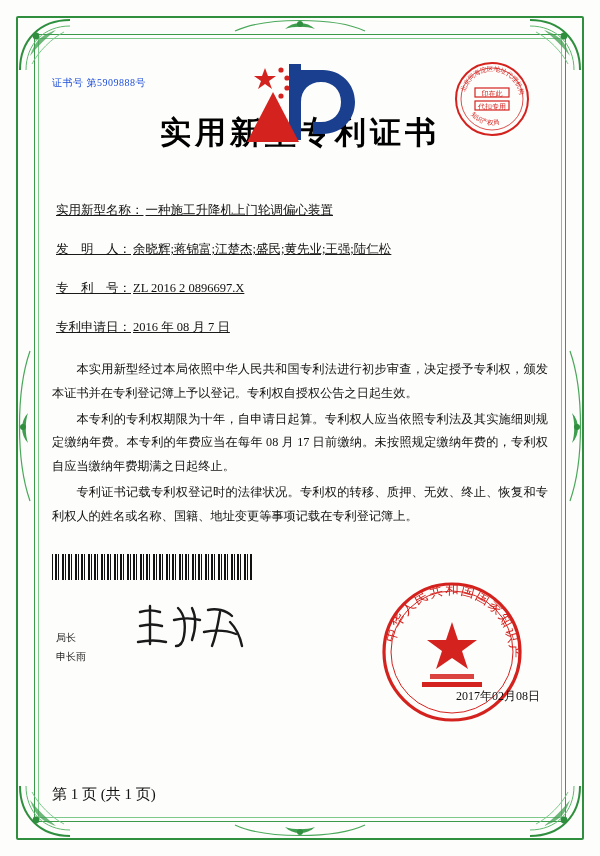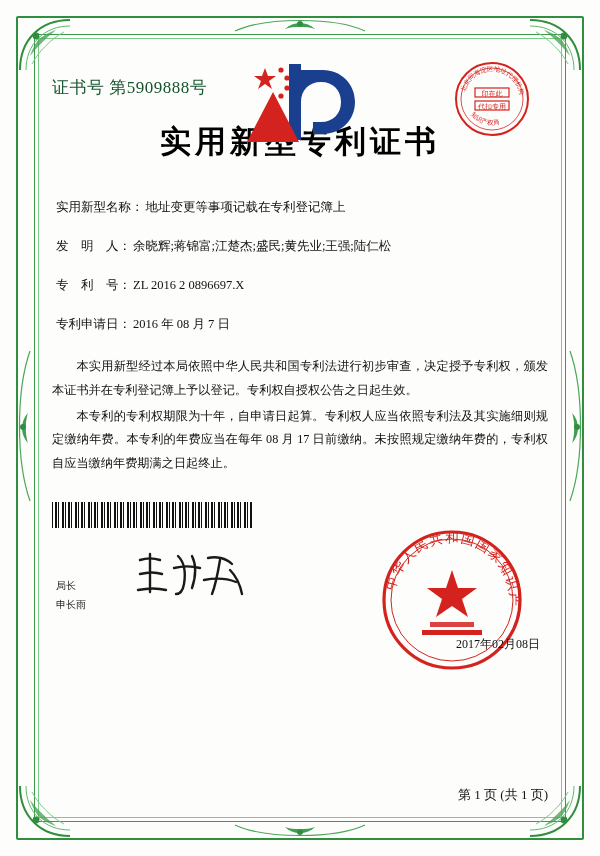--- a/index.html
+++ b/index.html
@@ -66,23 +66,23 @@
   
   .content {
     position: absolute;
     left: 52px;
     right: 52px;
     top: 50px;
     bottom: 50px;
   }
 
   .cert-no {
-    font-size: 17px;
+    font-size: 10px;
     letter-spacing: 0.5px;
-    color: #14532d;
+    color: #1d4ed8;
     margin-top: 26px;
   }
 
   .logo-wrap {
     position: absolute;
     left: 50%;
     top: 6px;
     transform: translateX(-50%);
     width: 130px;
     height: 92px;
@@ -100,22 +100,23 @@
     text-align: center;
     font-size: 31px;
     font-weight: bold;
     letter-spacing: 4px;
     margin-top: 22px;
     color: #000;
     font-family: "Liberation Serif", "DejaVu Serif", serif;
   }
 
   .fields {
-    margin-top: 36px;
+    margin-top: 48px;
     padding-left: 4px;
+    text-decoration: underline;
   }
   .field-row {
     display: flex;
     align-items: baseline;
     font-size: 12.5px;
     margin-bottom: 22px;
     color: #111;
   }
   .field-label {
     white-space: pre;
@@ -182,22 +183,22 @@
     top: 92px;
     font-size: 12px;
     color: #111;
   }
 
   .page-footer {
     position: absolute;
     bottom: 2px;
     left: 0;
     right: 0;
-    text-align: right;
-    font-size: 13px;
+    text-align: left;
+    font-size: 15px;
     color: #111;
   }
 </style>
 </head>
 <body>
 
 <div class="certificate">
 
   <div class="border-outer"></div>
   <div class="border-inner"></div>
@@ -302,39 +303,40 @@
       </svg>
     </div>
 
     <div class="cert-no">证书号 第5909888号</div>
 
     <div class="main-title">实用新型专利证书</div>
 
     <div class="fields">
       <div class="field-row">
         <span class="field-label">实用新型名称：</span>
-        <span class="field-value">地址变更等事项记载在专利登记簿上</span>
+        <span class="field-value">一种施工升降机上门轮调偏心装置</span>
       </div>
       <div class="field-row">
         <span class="field-label">发　明　人：</span>
         <span class="field-value">余晓辉;蒋锦富;江楚杰;盛民;黄先业;王强;陆仁松</span>
       </div>
       <div class="field-row">
         <span class="field-label">专　利　号：</span>
         <span class="field-value">ZL 2016 2 0896697.X</span>
       </div>
       <div class="field-row">
         <span class="field-label">专利申请日：</span>
         <span class="field-value">2016 年 08 月 7 日</span>
       </div>
     </div>
 
     <div class="body-text">
       <p>本实用新型经过本局依照中华人民共和国专利法进行初步审查，决定授予专利权，颁发本证书并在专利登记簿上予以登记。专利权自授权公告之日起生效。</p>
       <p>本专利的专利权期限为十年，自申请日起算。专利权人应当依照专利法及其实施细则规定缴纳年费。本专利的年费应当在每年 08 月 17 日前缴纳。未按照规定缴纳年费的，专利权自应当缴纳年费期满之日起终止。</p>
+      <p>专利证书记载专利权登记时的法律状况。专利权的转移、质押、无效、终止、恢复和专利权人的姓名或名称、国籍、地址变更等事项记载在专利登记簿上。</p>
     </div>
 
     <div class="barcode"></div>
 
     <div class="footer-area">
       <div class="director-block">
         <div>局长</div>
         <div>申长雨</div>
       </div>
 

